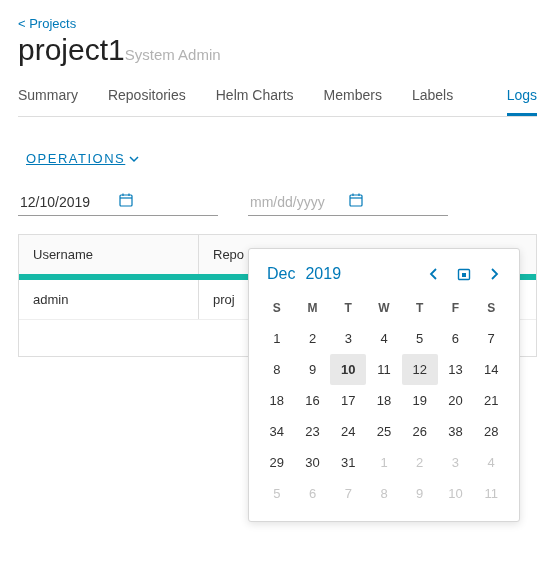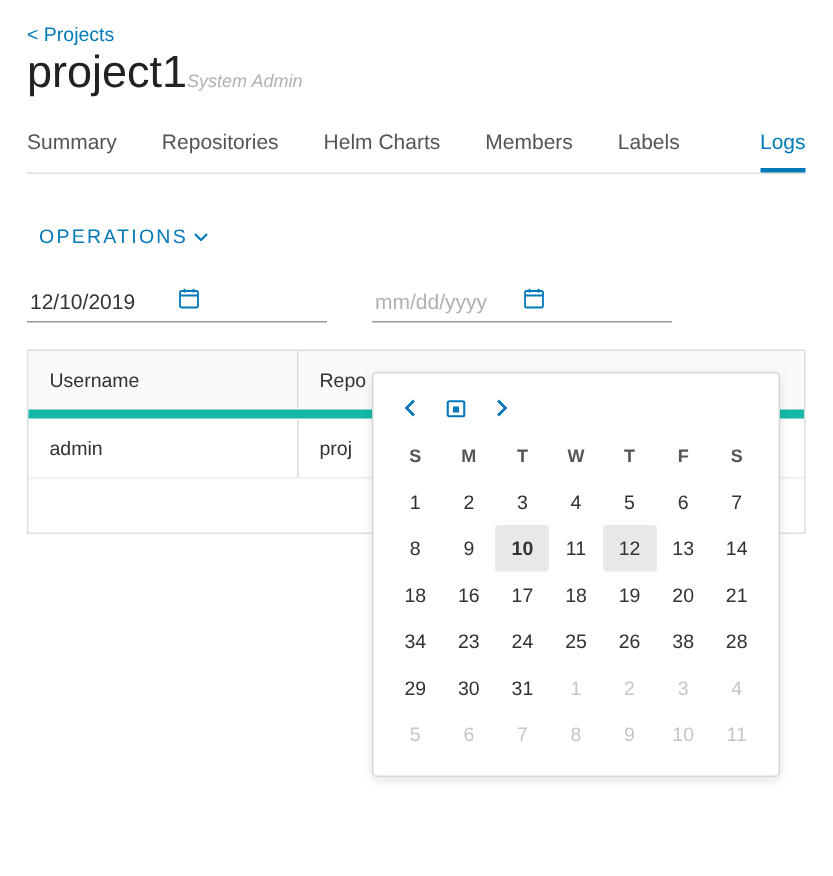--- a/index.html
+++ b/index.html
@@ -2,28 +2,28 @@
 <html><head>
 <meta charset="utf-8">
 <style>
   * { box-sizing: border-box; }
   html, body { margin: 0; padding: 0; font-family: "Helvetica Neue", Arial, sans-serif; color: #313131; background: #fff; }
   body { width: 555px; height: 584px; padding: 14px 18px; }
 
   .back-link { color: #0079b8; font-size: 13px; cursor: pointer; display: inline-block; margin-bottom: 2px; }
   .title-row { display: flex; align-items: baseline; gap: 0; }
   .title { font-size: 30px; font-weight: 400; color: #222; }
-  .subtitle { font-size: 12px; color: #b2b2b2; font-style: italic; }
+  .subtitle { font-size: 15px; color: #b2b2b2; }
 
   .tabs { display: flex; border-bottom: 1px solid #ddd; margin-top: 10px; }
   .tab { padding: 10px 0; margin-right: 30px; font-size: 14px; color: #555; cursor: pointer; border-bottom: 3px solid transparent; }
   .tab:last-child { margin-right: 0; margin-left: auto; }
   .tab.active { color: #0079b8; border-bottom: 3px solid #0079b8; }
 
-  .ops { color: #0079b8; font-size: 13px; letter-spacing: 1.5px; margin: 34px 0 22px 8px; cursor: pointer; display: flex; align-items: center; gap: 4px; }
+  .ops { color: #0079b8; font-size: 13px; letter-spacing: 1.5px; margin: 34px 0 22px 8px; cursor: pointer; display: flex; align-items: center; gap: 4px; text-decoration: underline; }
   .ops svg { width: 10px; height: 10px; }
 
   .date-row { display: flex; gap: 30px; }
   .date-field { display: flex; align-items: center; justify-content: space-between; width: 200px; border-bottom: 1px solid #9a9a9a; padding: 4px 2px; }
   .date-field span, .date-field input { font-size: 14px; color: #333; border: none; outline: none; width: 150px; background: transparent; }
   .placeholder { color: #b0b0b0 !important; }
   .cal-icon { color: #0079b8; }
 
   .table { margin-top: 18px; border: 1px solid #ddd; width: 100%; }
   .thead, .trow { display: flex; }
@@ -122,20 +122,24 @@
         <div class="td col-user">admin</div>
         <div class="td col-repo">proj</div>
       </div>
     </div>
   <div class="tblank"></div>
 </div>
 
 
 <div class="picker">
   <div class="picker-header">
+    <div class="picker-title">
+      <span>Dec</span>
+      <span>2019</span>
+    </div>
     <div class="picker-ctrls">
       <span class="ctrl">
         <svg viewBox="0 0 14 14">
             <path d="M9 2 L4 7 L9 12" stroke="#0079b8" stroke-width="1.8" fill="none"></path>
           </svg>
       </span>
       <span class="ctrl">
         <svg viewBox="0 0 14 14">
             <rect x="1.5" y="2.5" width="11" height="10" rx="1" fill="none" stroke="#0079b8" stroke-width="1.4"></rect>
             <rect x="5" y="6" width="4" height="4" fill="#0079b8"></rect>

